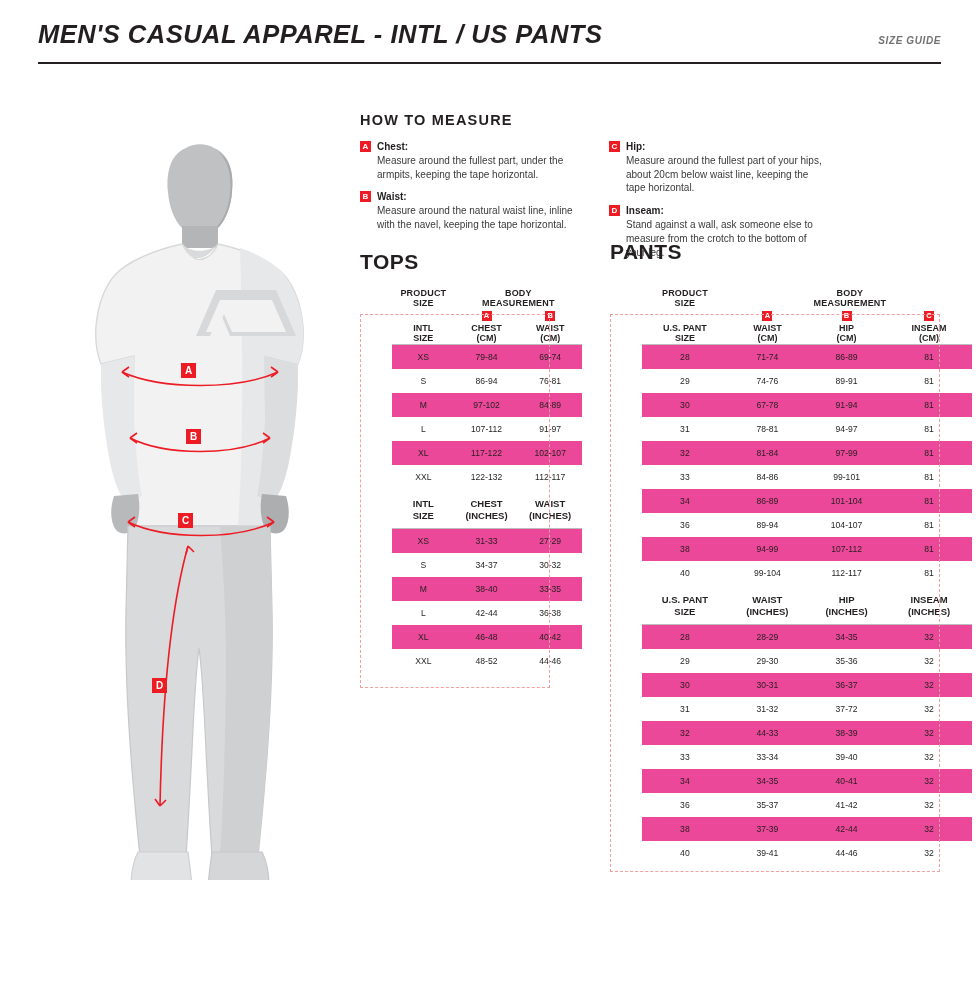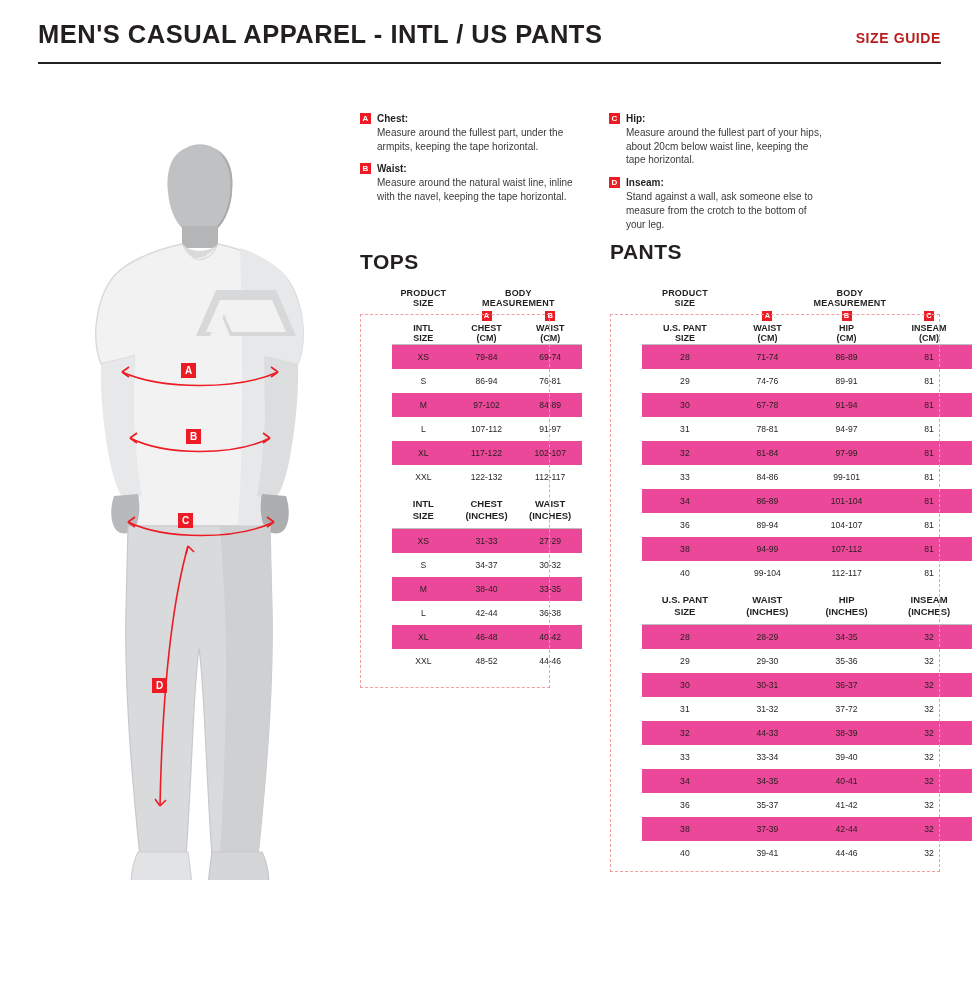--- a/index.html
+++ b/index.html
@@ -8,31 +8,31 @@
     background:#ffffff;
     font-family:"Liberation Sans", sans-serif;
     color:#231f20;
     position:relative;
     overflow:hidden;
   }
   .page{position:relative;width:979px;height:1000px;}
 
   
   .header{
-    position:absolute;left:38px;top:22px;width:903px;
+    position:absolute;left:38px;top:22px;width:903px;font-style:italic;
   }
   .header-row{display:flex;align-items:flex-end;justify-content:space-between;}
   .main-title{
     font-size:25.5px;font-weight:bold;letter-spacing:0.5px;
     color:#231f20;line-height:1;
     text-transform:uppercase;
   }
   .size-guide-wrap{text-align:right;padding-bottom:2px;}
   .size-guide{
-    font-size:14px;font-weight:bold;letter-spacing:0.6px;color:#b91c1c;
+    font-size:10px;font-weight:bold;letter-spacing:0.6px;color:#737373;
     text-transform:uppercase;
   }
   .header-rule{
     position:absolute;left:38px;top:62px;width:903px;height:2px;background:#231f20;
   }
 
   
   .figure{position:absolute;left:70px;top:140px;width:260px;height:740px;}
   .figure svg{display:block;}
 
@@ -181,20 +181,21 @@
       </g>
     </svg>
 
     <div class="badge" style="left:111px;top:223px;">A</div>
     <div class="badge" style="left:116px;top:289px;">B</div>
     <div class="badge" style="left:108px;top:373px;">C</div>
     <div class="badge" style="left:82px;top:538px;">D</div>
   </div>
 
   <div class="howto">
+    <div class="howto-title">HOW TO MEASURE</div>
     <div class="howto-cols">
       <div class="howto-col">
         <div class="howto-item">
           <div class="howto-badge">A</div>
           <div class="howto-text">
             <span class="lbl">Chest:</span>
             <span>Measure around the fullest part, under the armpits, keeping the tape horizontal.</span>
           </div>
         </div>
         <div class="howto-item">

